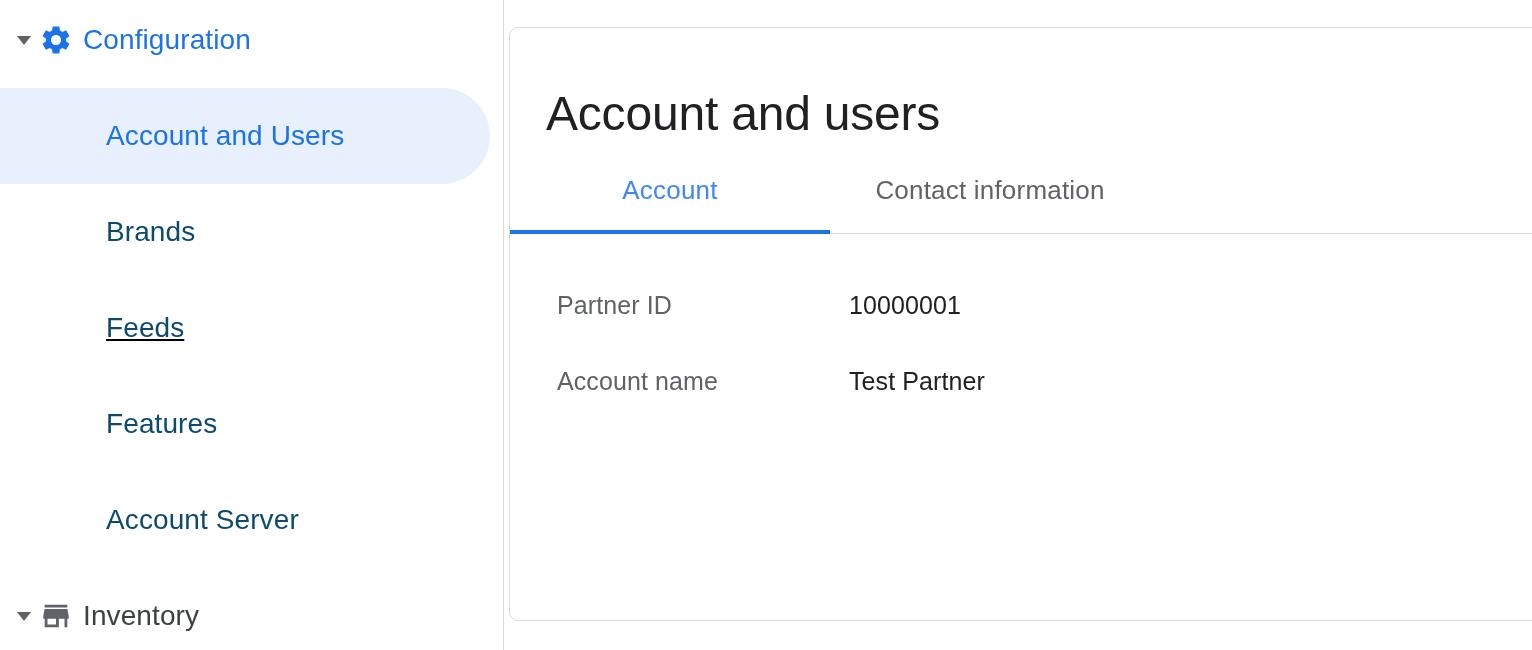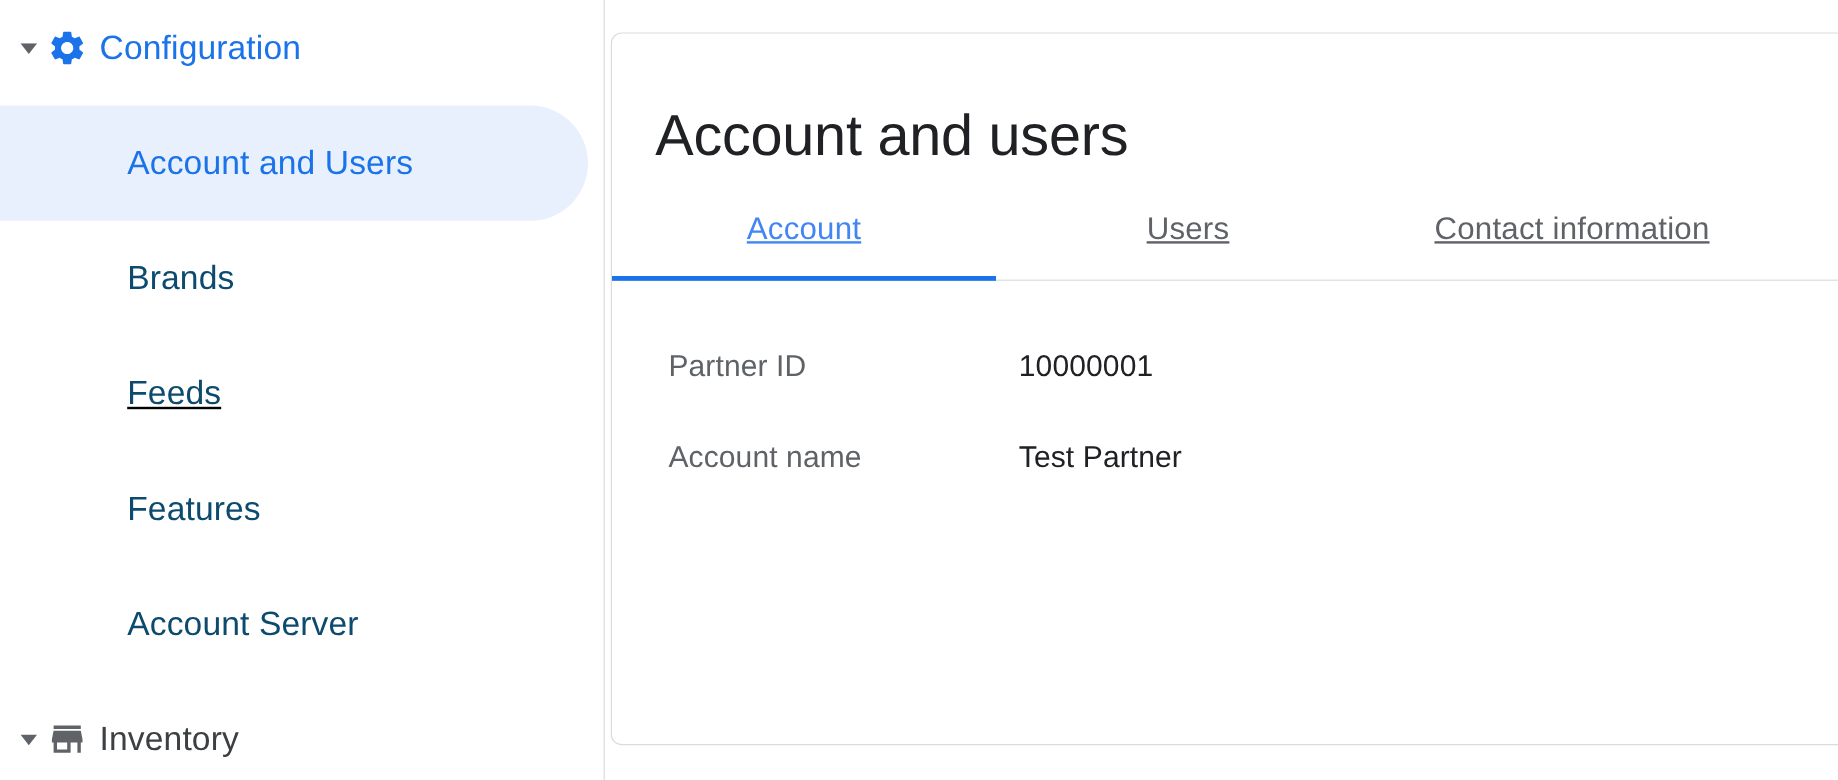--- a/index.html
+++ b/index.html
@@ -153,21 +153,20 @@
     align-items: center;
     justify-content: center;
     font-size: 26px;
     letter-spacing: 0.2px;
     color: #5f6368;
     cursor: pointer;
     user-select: none;
     height: 75px;
     box-sizing: border-box;
     padding-bottom: 6px;
-    text-decoration: underline;
   }
   .tab.active { color: #4285f4; }
 
   #tab-underline {
     position: absolute;
     left: 0;
     bottom: 0;
     width: 100%;
     height: 1px;
     background: #dadce0;
@@ -275,23 +274,20 @@
     <section id="card">
 
       <h1 id="card-title">Account and users</h1>
 
       <div id="tabbar">
         <div id="tablist">
           <div class="tab active">
             <span>Account</span>
           </div>
           <div class="tab">
-            <span>Users</span>
-          </div>
-          <div class="tab">
             <span>Contact information</span>
           </div>
         </div>
         <div id="tab-underline"></div>
         <div id="tab-indicator"></div>
       </div>
 
       <div id="details">
         <div class="detail-row">
           <div class="detail-label">Partner ID</div>

